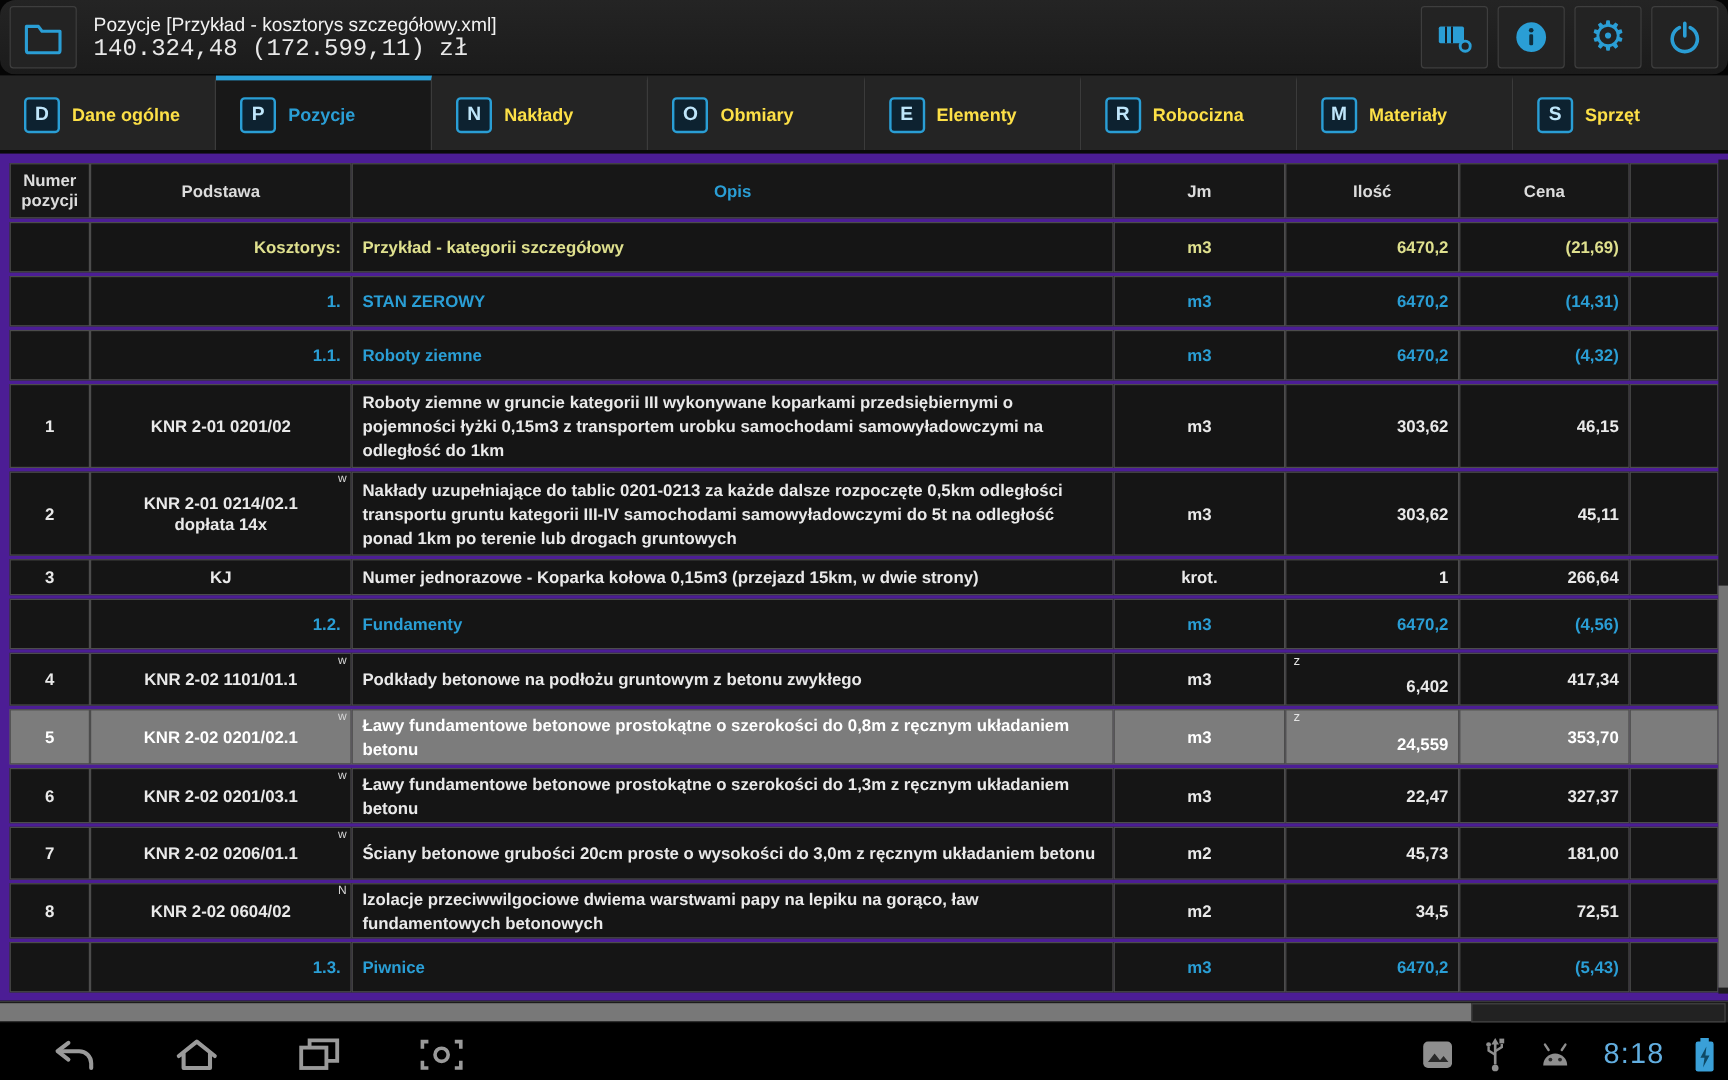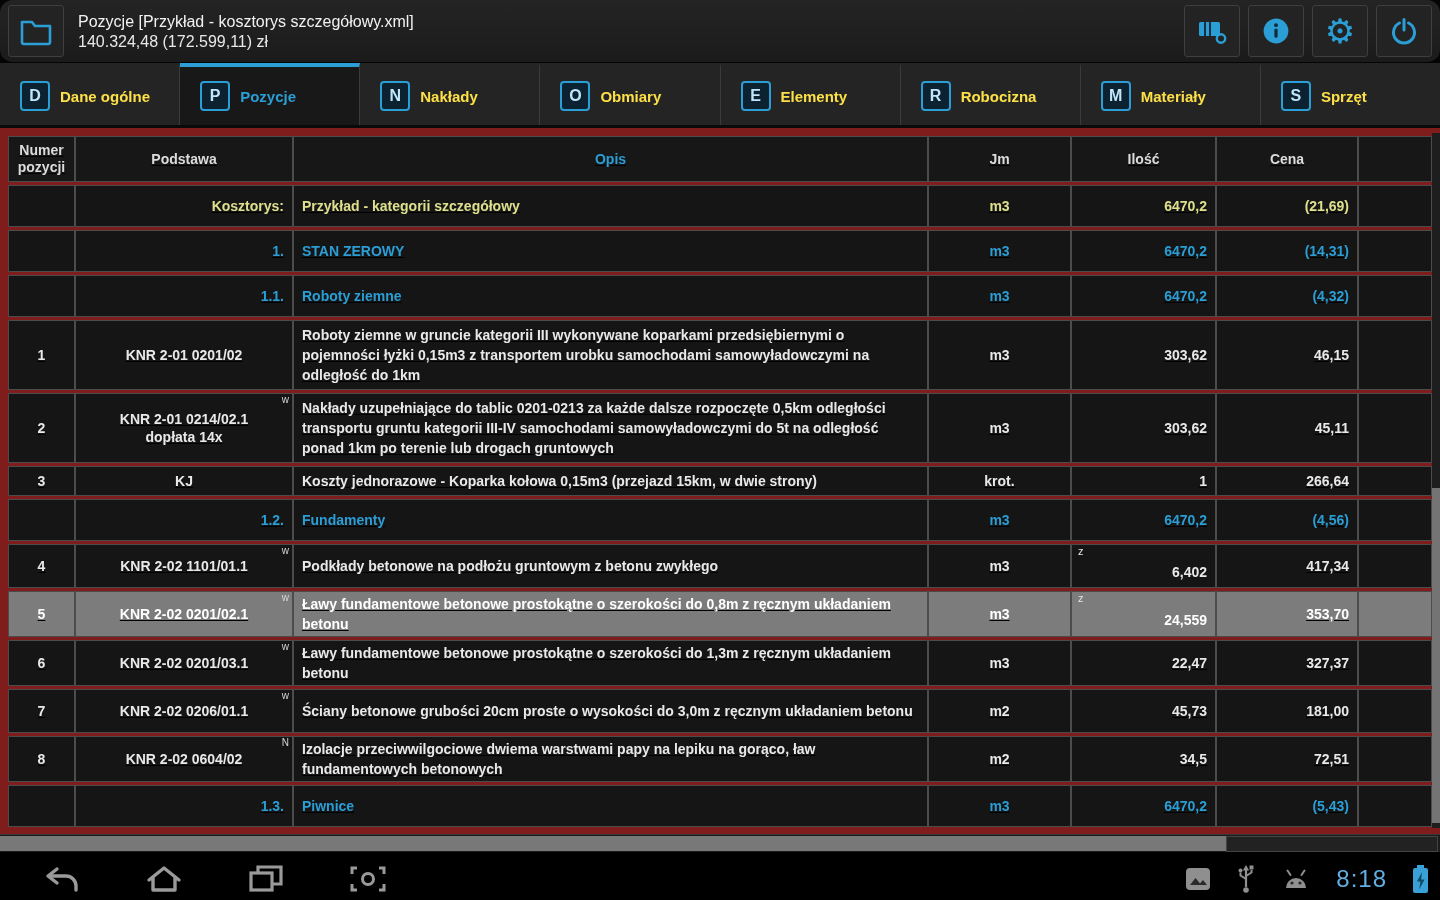--- a/index.html
+++ b/index.html
@@ -6,38 +6,38 @@
   .screen{position:relative;width:1440px;height:900px;overflow:hidden;background:#050505;
           font-family:"Liberation Sans",sans-serif;-webkit-font-smoothing:antialiased;}
 
   
   .topbar{height:62px;background:linear-gradient(#242424,#1b1b1b);display:flex;align-items:center;
           border-bottom:1px solid #050505;border-radius:13px;}
   .tb-btn{height:50px;min-width:54px;margin-left:8px;background:#232323;border:1px solid #3e3e3e;
           border-radius:3px;display:flex;align-items:center;justify-content:center;cursor:pointer;}
   .title-block{margin-left:14px;flex:1;overflow:hidden;}
   .title{color:#f2f2f2;font-size:16px;line-height:20px;white-space:nowrap;}
-  .subtitle{color:#e8e8e8;font-size:16px;line-height:19px;}
+  .subtitle{color:#e8e8e8;font-size:20px;line-height:19px;font-family:Liberation Mono, monospace;}
   .tb-right{display:flex;margin-right:8px;}
   .gear-glyph{font-size:34px;color:#2a9ed5;line-height:1;}
 
   
   .tabstrip{height:62px;background:#242424;display:flex;border-bottom:3px solid #0a0a0a;}
   .tab{flex:1;display:flex;align-items:center;border-top:4px solid transparent;
        border-right:1px solid #3b3b3b;box-sizing:border-box;cursor:pointer;background:#242424;}
   .tab:last-child{border-right:none;}
   .tab.selected{background:#181818;border-top:4px solid #2a9ed5;}
   .badge{width:26px;height:26px;margin-left:20px;margin-right:10px;border:2px solid #2a9ed5;
          border-radius:4px;background:#0d2230;color:#bfe6fa;font-size:16px;font-weight:700;
          display:flex;align-items:center;justify-content:center;flex:0 0 auto;}
   .tab-label{color:#fde047;font-size:15px;font-weight:700;white-space:nowrap;}
   .tab.selected .tab-label{color:#2a9ed5;}
 
   
-  .main{position:relative;height:706px;background:#7f1d1d;padding-top:5px;box-sizing:border-box;text-decoration:underline;}
+  .main{position:relative;height:706px;background:#4c1d95;padding-top:5px;box-sizing:border-box;}
   table.grid{width:1424px;margin-left:8px;border-collapse:separate;border-spacing:0 3px;
              table-layout:fixed;font-size:14px;font-weight:700;color:#e9e9e9;}
   .grid th,.grid td{border:1px solid #4c4c4c;background:#151515;box-sizing:border-box;
                     padding:2px 8px;vertical-align:middle;position:relative;overflow:hidden;}
   .grid th{color:#dcdcdc;font-size:14px;line-height:17px;height:46px;text-align:center;background:#171717;}
   th.hd-opis{color:#2a9ed5;}
   .rh42 td{height:42px;} .rh70 td{height:70px;} .rh30 td{height:30px;}
   .rh44 td{height:44px;} .rh46 td{height:46px;}
   .c-num{text-align:center;}
   .c-basis{text-align:center;line-height:18px;}
@@ -232,21 +232,21 @@
         <td class="c-qty"><span class="q-val">303,62</span></td>
         <td class="c-price">45,11</td>
         <td></td>
       </tr>
 
       <tr class="rh30">
         <td class="c-num">3</td>
         <td class="c-basis">
               <div>KJ</div>
             </td>
-        <td class="c-desc">Koszty jednorazowe - Koparka kołowa 0,15m3 (przejazd 15km, w dwie strony)</td>
+        <td class="c-desc">Numer jednorazowe - Koparka kołowa 0,15m3 (przejazd 15km, w dwie strony)</td>
         <td class="c-jm">krot.</td>
         <td class="c-qty"><span class="q-val">1</span></td>
         <td class="c-price">266,64</td>
         <td></td>
       </tr>
 
       <tr class="sum sum-b rh42">
         <td class="c-num"></td>
         <td class="c-basis">1.2.</td>
         <td class="c-desc">Fundamenty</td>

